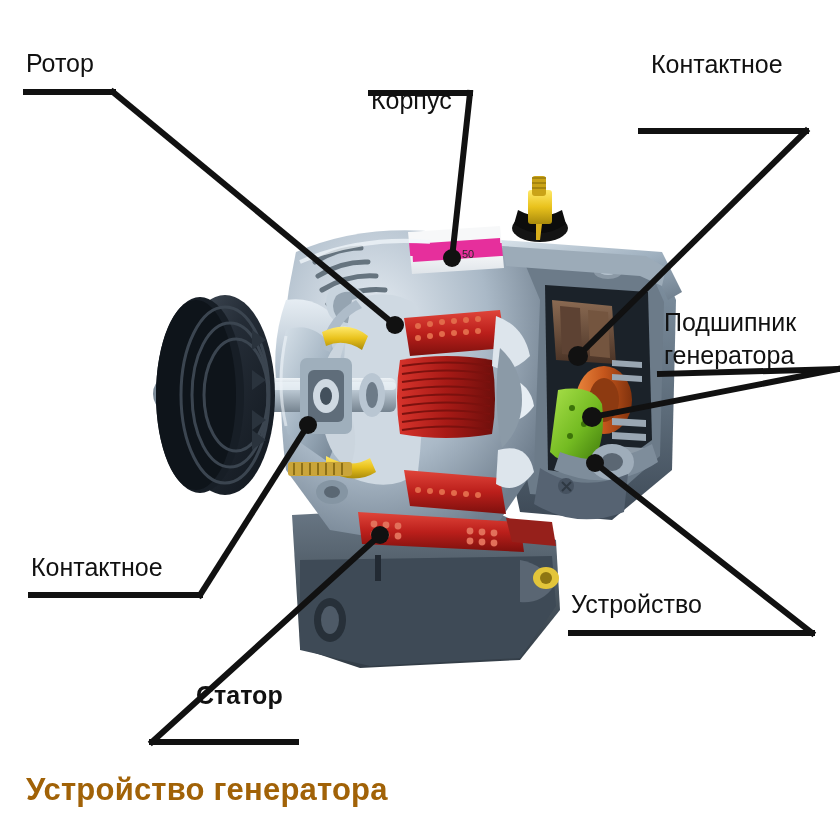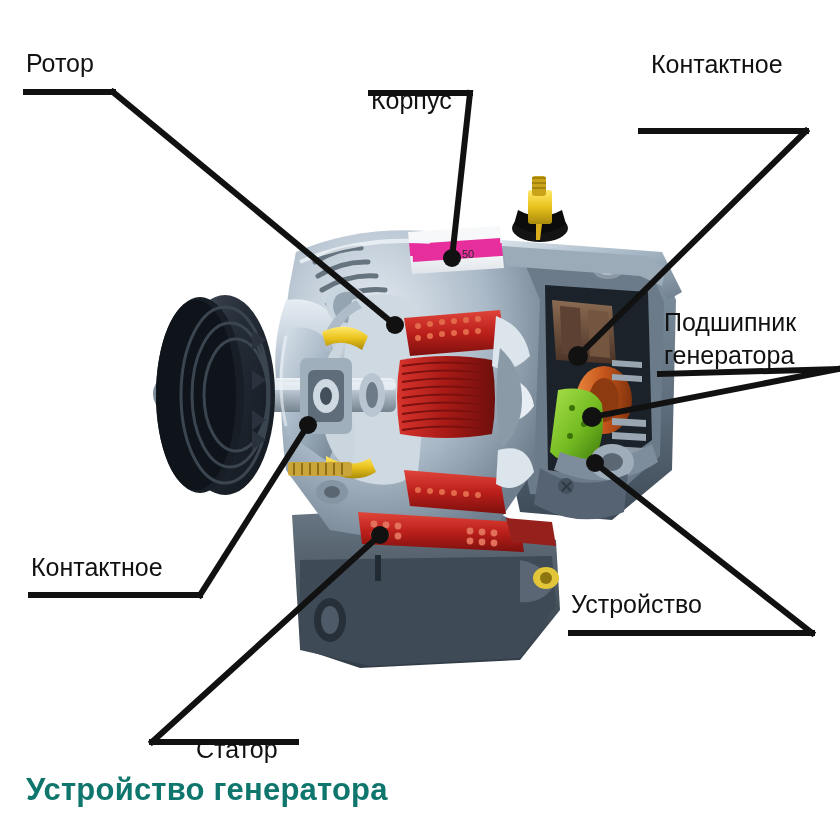--- a/index.html
+++ b/index.html
@@ -20,21 +20,21 @@
     letter-spacing:0px;
   }
   .label.two-line{line-height:33px;}
 
   
   #caption{
     position:absolute;
     left:26px;top:772px;
     font-size:31px;
     font-weight:bold;
-    color:#0f766e;
+    color:#a16207;
     letter-spacing:0.2px;
   }
 
   
   #leaders{position:absolute;left:0;top:0;width:840px;height:840px;pointer-events:none;}
 
   
   #art{position:absolute;left:0;top:0;width:840px;height:840px;}
 </style>
 </head>
@@ -362,17 +362,17 @@
   <div class="label" style="left: 371px; top: 50px; margin-top: 35px;"><span>Корпус</span></div>
 
   <div class="label two-line" style="left: 651px; top: 48px;"><span><span style="display:block">Контактное</span></span></div>
 
   <div class="label two-line" style="left: 664px; top: 306px;"><span><span style="display:block">Подшипник</span><span style="display:block">генератора</span></span></div>
 
   <div class="label" style="left: 31px; top: 552px;"><span>Контактное</span></div>
 
   <div class="label" style="left: 571px; top: 589px;"><span>Устройство</span></div>
 
-  <div class="label" style="left: 196px; top: 734px;"><span>Статор</span></div>
+  <div class="label" style="left: 196px; top: 680px; font-weight: bold;"><span>Статор</span></div>
 
   <div id="caption">Устройство генератора</div>
 
 </div>
 
 </body></html>

